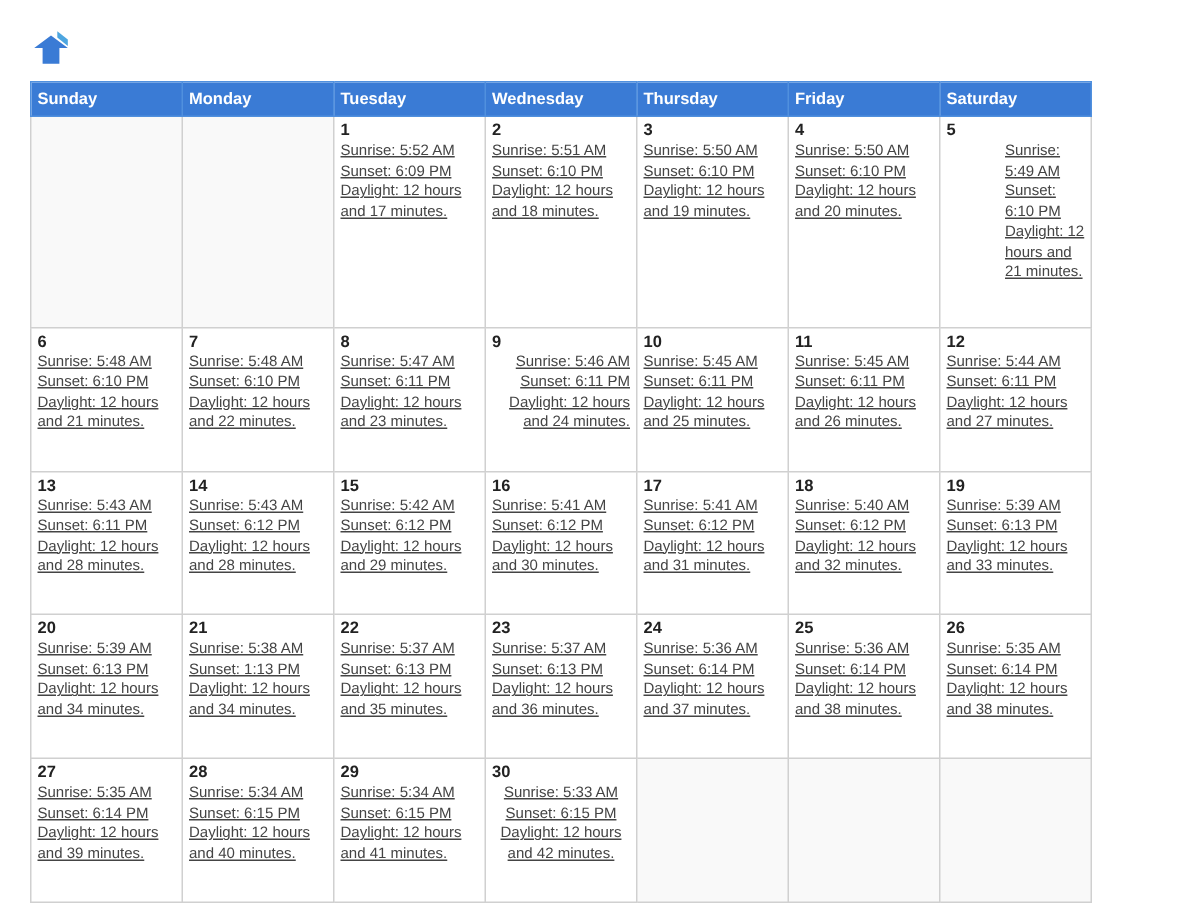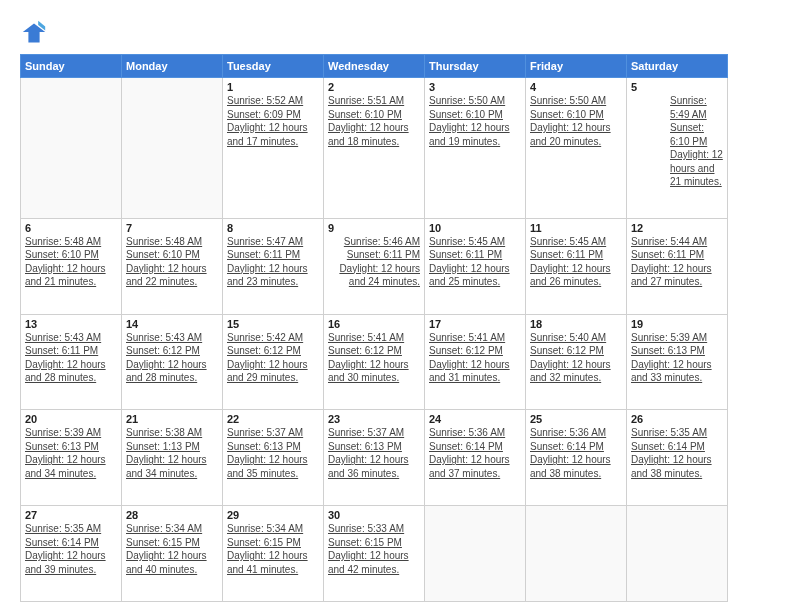--- a/index.html
+++ b/index.html
@@ -308,21 +308,21 @@
 Daylight: 12 hours and 40 minutes.</div>
           </td>
           <td>
             <span class="day-num">29</span>
             <div class="day-info" style="white-space: pre-line;">Sunrise: 5:34 AM
 Sunset: 6:15 PM
 Daylight: 12 hours and 41 minutes.</div>
           </td>
           <td>
             <span class="day-num">30</span>
-            <div class="day-info" style="white-space: pre-line;">Sunrise: 5:33 AM
+            <div class="day-info" style="white-space: pre-line; text-align: center;">Sunrise: 5:33 AM
 Sunset: 6:15 PM
 Daylight: 12 hours and 42 minutes.</div>
           </td>
           <td class="empty"></td>
           <td class="empty"></td>
           <td class="empty"></td>
         </tr>
       </tbody>
   </table>
 </div>

